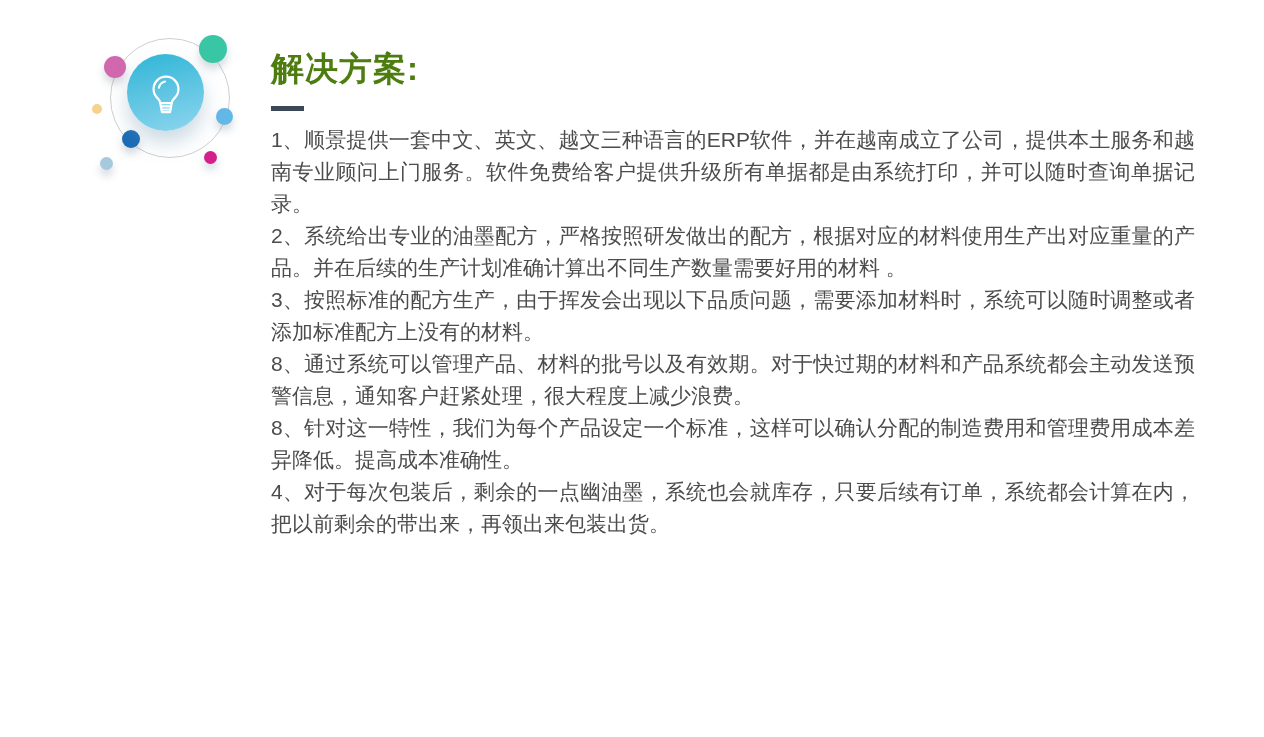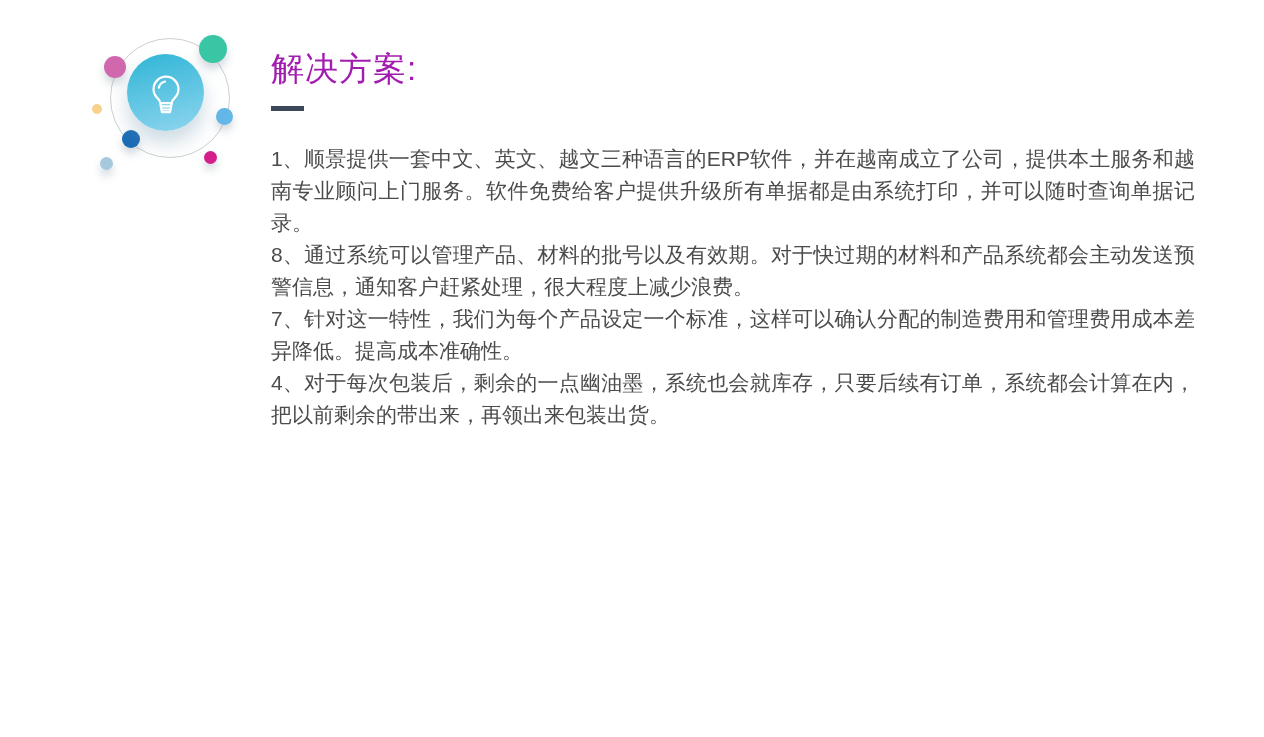--- a/index.html
+++ b/index.html
@@ -32,29 +32,29 @@
   .dot-pink    { left: 104px; top: 56px;  width: 22px; height: 22px; }
   .dot-yellow  { left: 92px;  top: 104px; width: 10px; height: 10px; box-shadow: none; }
   .dot-sky     { left: 216px; top: 108px; width: 17px; height: 17px; }
   .dot-blue    { left: 122px; top: 130px; width: 18px; height: 18px; }
   .dot-pale    { left: 100px; top: 157px; width: 13px; height: 13px; }
   .dot-magenta { left: 204px; top: 151px; width: 13px; height: 13px; }
 
   
   .page-title {
     position: absolute; left: 271px; top: 50px;
-    font-size: 33px; line-height: 38px; font-weight: 400;
-    color: #a21caf; letter-spacing: 1px;
+    font-size: 33px; line-height: 38px; font-weight: 700;
+    color: #4d7c0f; letter-spacing: 1px;
   }
   .accent-bar {
     position: absolute; left: 271px; top: 106px;
     width: 33px; height: 5px;
   }
   .body-text {
-    position: absolute; left: 271px; top: 143px;
+    position: absolute; left: 271px; top: 124px;
     width: 924px;
     font-size: 21px; line-height: 32px;
     color: #4c4c4c;
     text-align: justify;
   }
   .body-text p { margin: 0; }
 </style>
 </head>
 <body>
 
@@ -80,18 +80,20 @@
         <path d="M 16.5 18.5 A 8.5 8.5 0 0 1 23 12"></path>
       </svg>
     </div>
   </div>
 
   <h1 class="page-title">解决方案:</h1>
   <div class="accent-bar" style="background: rgb(59, 72, 88);"></div>
 
   <div class="body-text">
     <p>1、顺景提供一套中文、英文、越文三种语言的ERP软件，并在越南成立了公司，提供本土服务和越南专业顾问上门服务。软件免费给客户提供升级所有单据都是由系统打印，并可以随时查询单据记录。</p>
+    <p>2、系统给出专业的油墨配方，严格按照研发做出的配方，根据对应的材料使用生产出对应重量的产品。并在后续的生产计划准确计算出不同生产数量需要好用的材料 。</p>
+    <p>3、按照标准的配方生产，由于挥发会出现以下品质问题，需要添加材料时，系统可以随时调整或者添加标准配方上没有的材料。</p>
     <p>8、通过系统可以管理产品、材料的批号以及有效期。对于快过期的材料和产品系统都会主动发送预警信息，通知客户赶紧处理，很大程度上减少浪费。</p>
-    <p>7、针对这一特性，我们为每个产品设定一个标准，这样可以确认分配的制造费用和管理费用成本差异降低。提高成本准确性。</p>
+    <p>8、针对这一特性，我们为每个产品设定一个标准，这样可以确认分配的制造费用和管理费用成本差异降低。提高成本准确性。</p>
     <p>4、对于每次包装后，剩余的一点幽油墨，系统也会就库存，只要后续有订单，系统都会计算在内，把以前剩余的带出来，再领出来包装出货。</p>
   </div>
 
 </div>
 
 </body></html>

